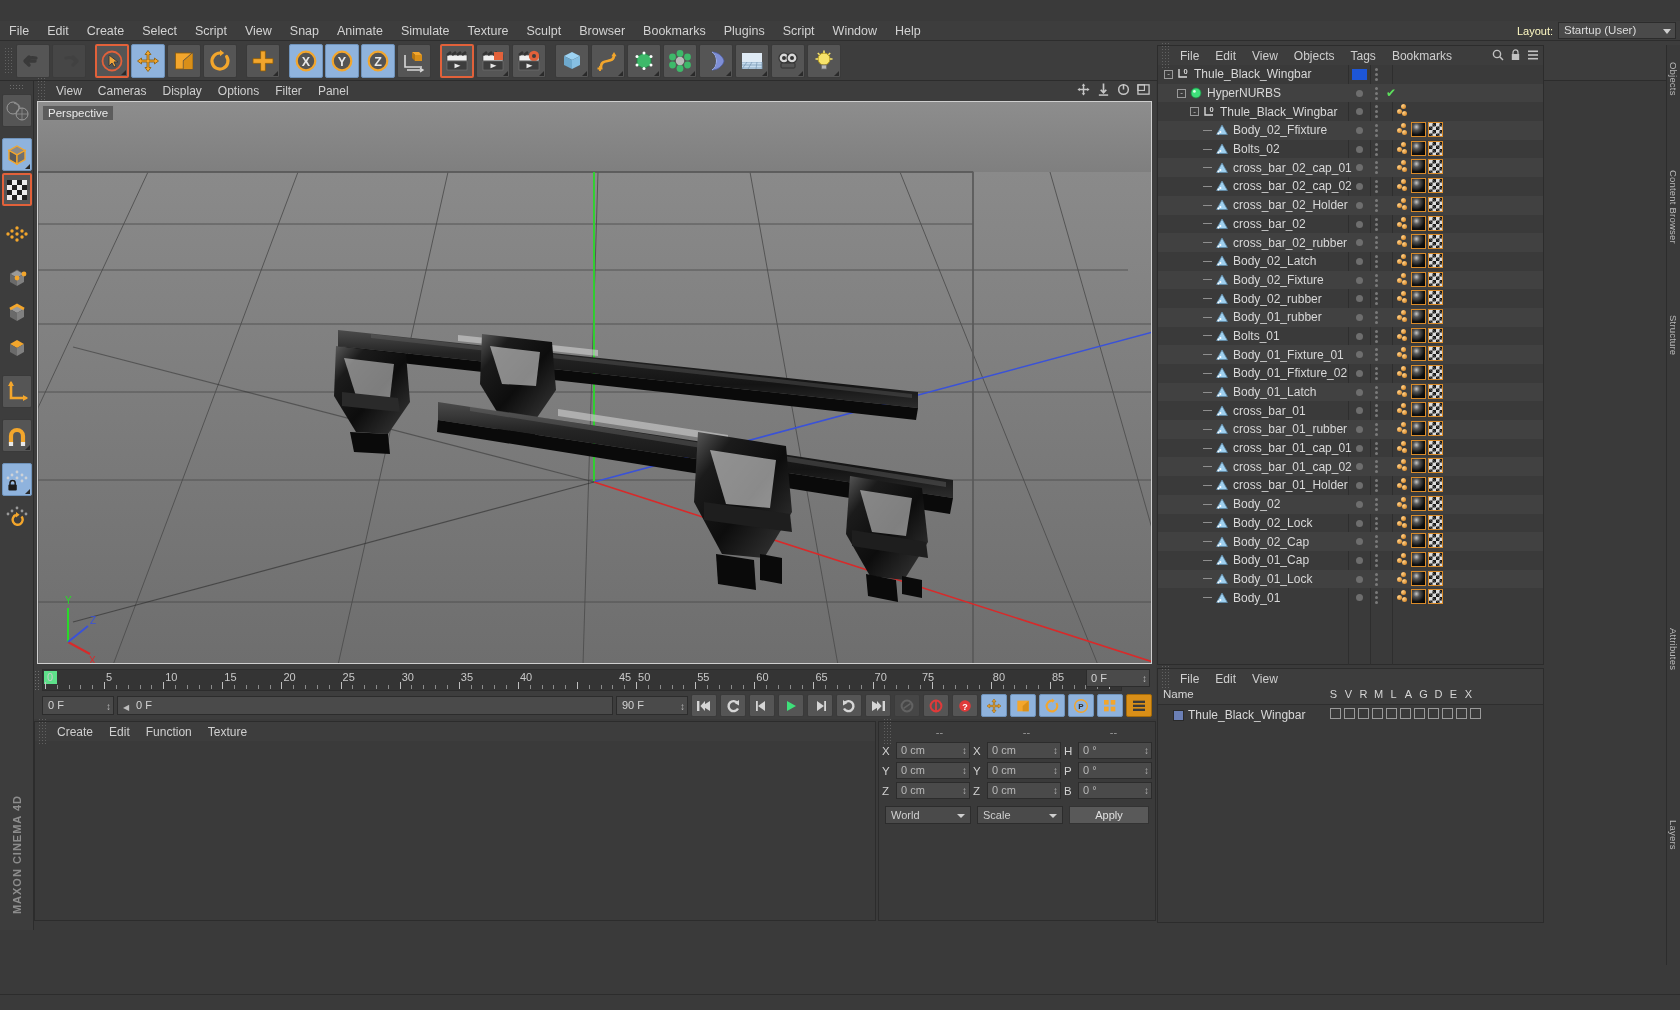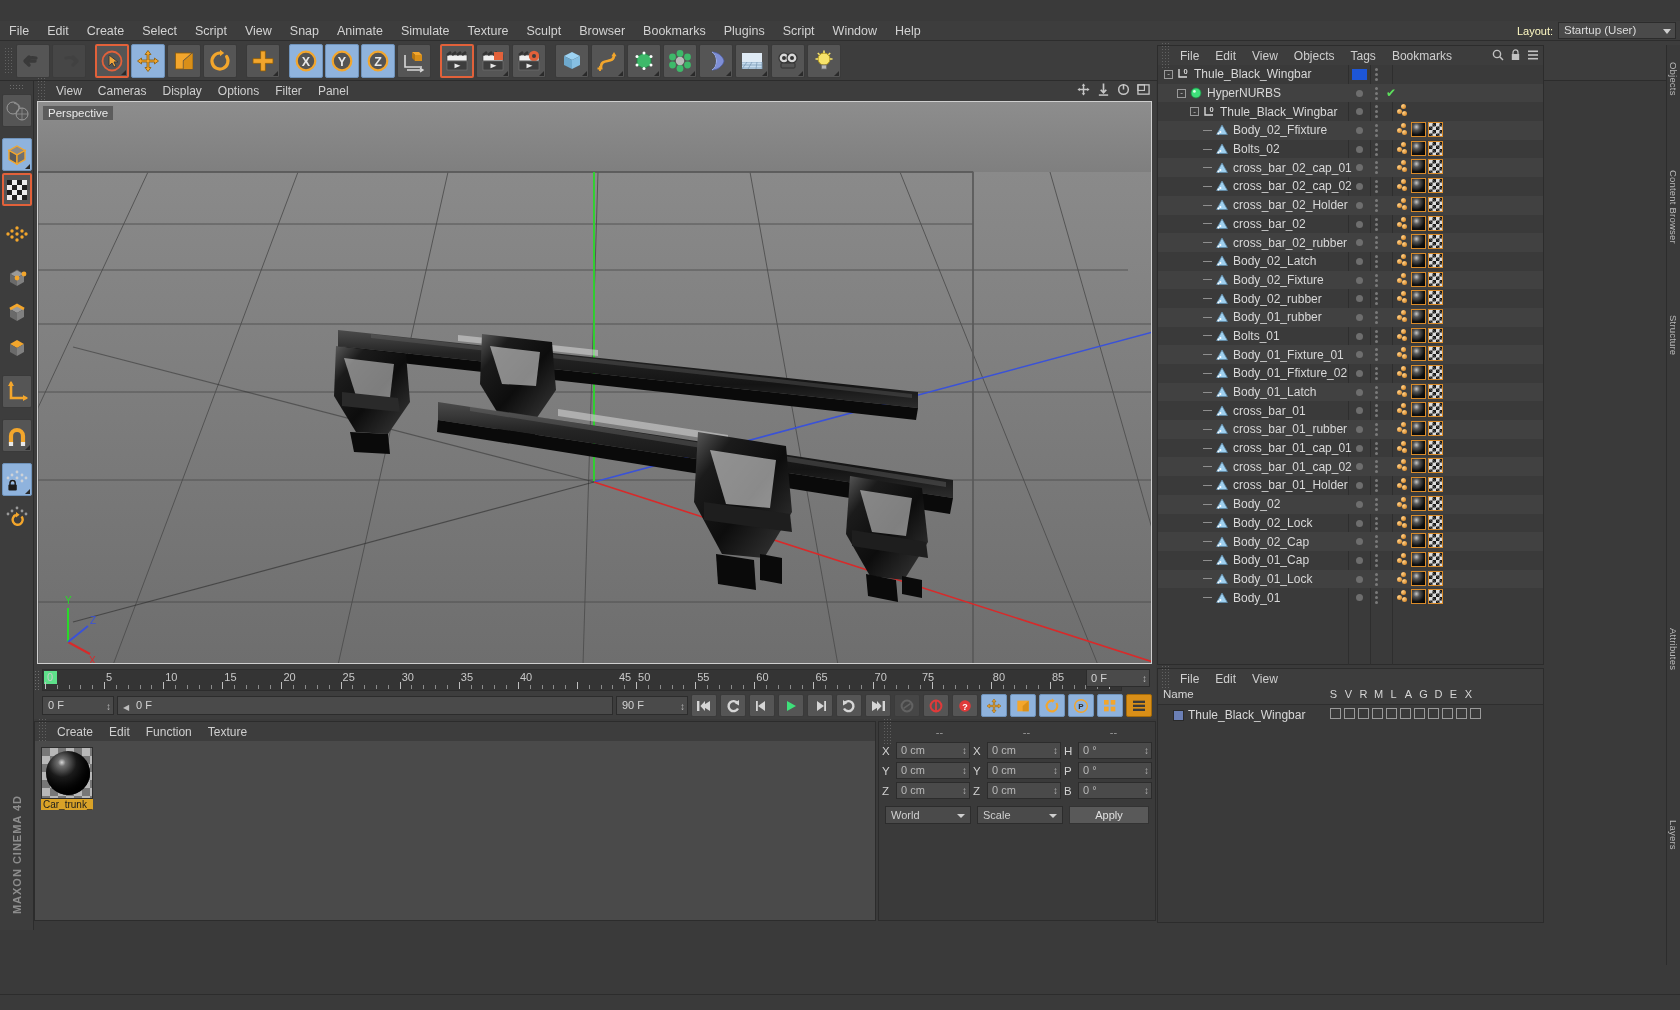--- a/index.html
+++ b/index.html
@@ -1778,28 +1778,20 @@
   <div class="matmgr">
     <div class="matbar">
       <div class="grip"></div>
       <div id="mat-menu" style="display:flex;">
           <div class="mi">Create</div>
           <div class="mi">Edit</div>
           <div class="mi">Function</div>
           <div class="mi">Texture</div>
         </div>
     </div>
-    <div class="matbody">
-      <div class="matchip">
-        <div class="matthumb">
-          <div class="matsphere"></div>
-        </div>
-        <div class="matname">Car_trunk_</div>
-      </div>
-    </div>
   </div>
 
   <div class="coord">
     <div class="coordhdr">
       <div class="grip"></div>
       <div class="cdash">--</div>
       <div class="cdash">--</div>
       <div class="cdash">--</div>
     </div>
 

